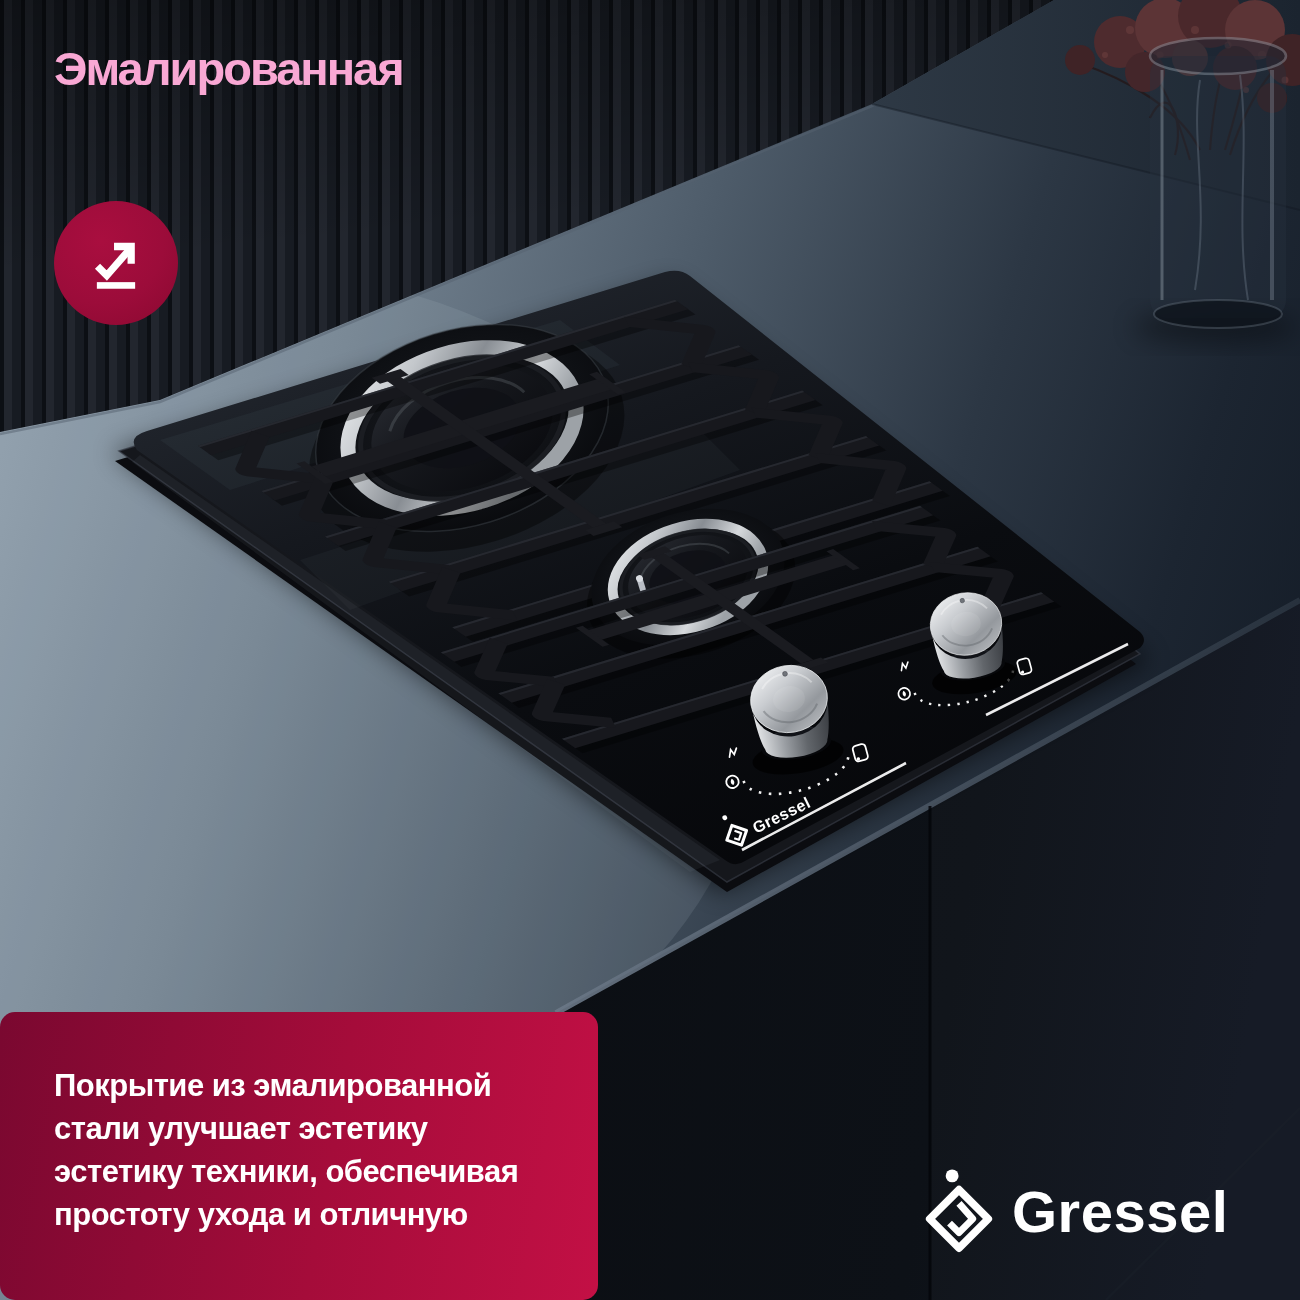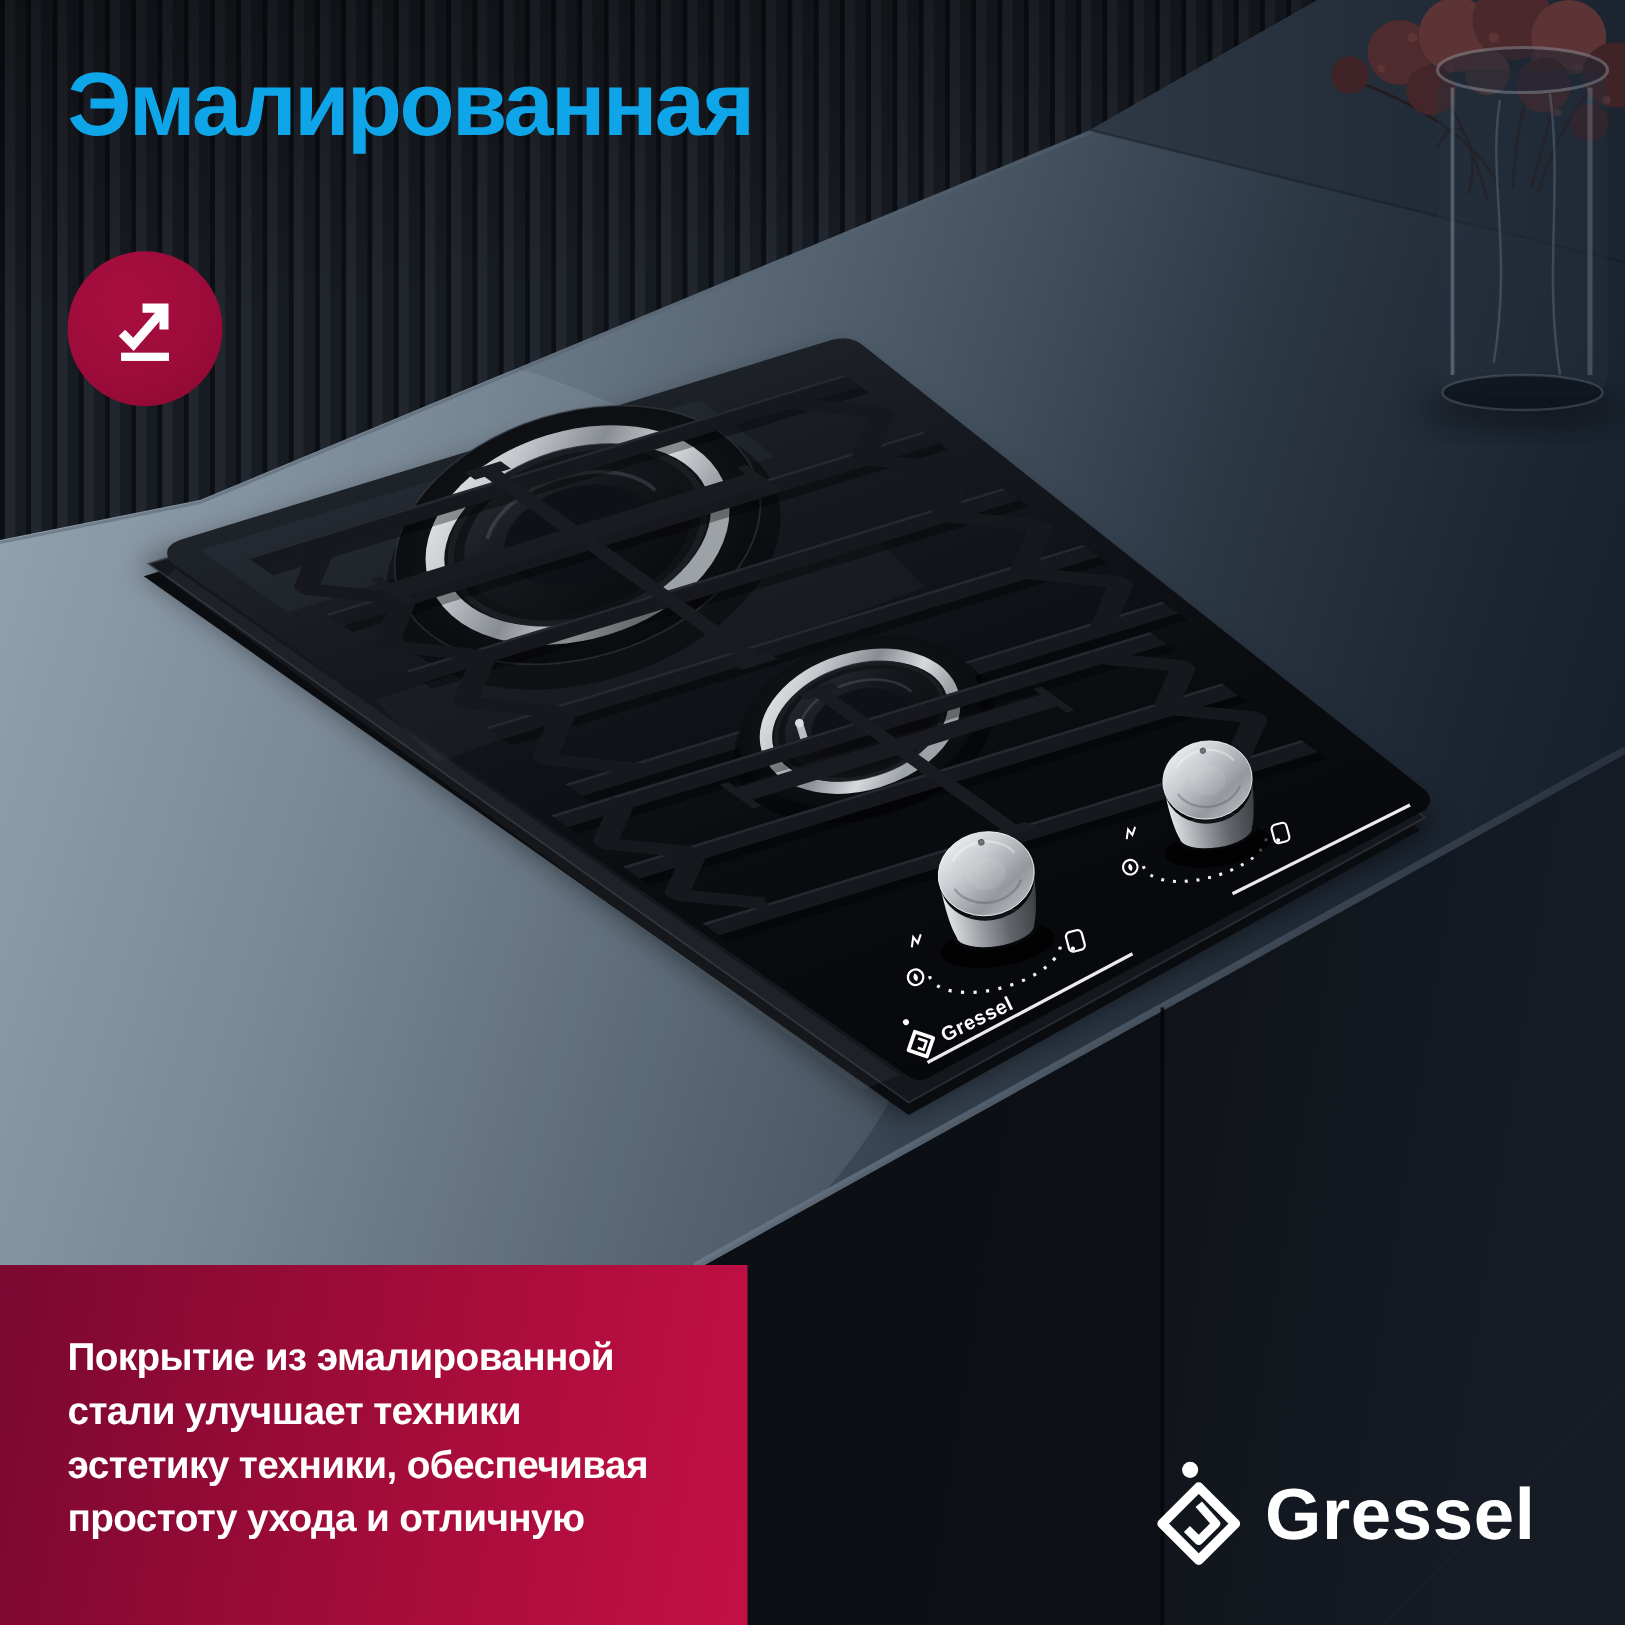--- a/index.html
+++ b/index.html
@@ -1,26 +1,26 @@
 <!DOCTYPE html>
 <html><head>
 <meta charset="utf-8">
 <style>
   html,body{margin:0;padding:0;background:#0c1016;}
   .root{position:relative;width:1300px;height:1300px;overflow:hidden;
         font-family:"Liberation Sans",sans-serif;background:#10151c;}
   #scene{position:absolute;left:0;top:0;}
-  .headline{position:absolute;left:54px;top:38px;color:#0ea5e9;font-weight:bold;
-            font-size:72px;line-height:62px;letter-spacing:-2px;white-space:nowrap;z-index:5;margin-top:15px;}
+  .headline{position:absolute;left:54px;top:38px;color:#f9a8d4;font-weight:bold;
+            font-size:47px;line-height:62px;letter-spacing:-2px;white-space:nowrap;z-index:5;}
   .badge{position:absolute;left:54px;top:201px;width:124px;height:124px;border-radius:50%;
          background:radial-gradient(circle at 38% 32%, #a90e3f 0%, #9c0c3a 55%, #8a0830 100%);
          display:flex;align-items:center;justify-content:center;z-index:5;}
   .desc-panel{position:absolute;left:0;top:1012px;width:598px;height:288px;z-index:6;
          background:linear-gradient(100deg,#7a0830 0%,#a50c3a 55%,#c31045 100%);
-         box-sizing:border-box;padding:52px 0 0 54px;color:#fff;}
+         box-sizing:border-box;padding:52px 0 0 54px;color:#fff;border-radius:15px;}
   .desc-line{font-size:31px;line-height:43px;font-weight:bold;letter-spacing:-0.5px;white-space:nowrap;}
   .brand{position:absolute;left:916px;top:1168px;display:flex;align-items:center;z-index:6;}
   .brand-text{color:#fff;font-weight:bold;font-size:58px;letter-spacing:0.5px;margin-left:10px;
               line-height:88px;white-space:nowrap;}
 </style>
 </head>
 <body>
 
 <div class="root">
 
@@ -320,21 +320,21 @@
 <div class="badge">
   <svg width="66" height="66" viewBox="0 0 100 100">
     <path d="M22,55 L36,69 L70,30" stroke="#fff" stroke-width="11" fill="none"></path>
     <path d="M47,25 L73,25 L73,51" stroke="#fff" stroke-width="11" fill="none"></path>
     <rect x="21" y="79" width="58" height="10" fill="#fff"></rect>
   </svg>
 </div>
 
 <div class="desc-panel">
   <div class="desc-line">Покрытие из эмалированной</div>
-  <div class="desc-line">стали улучшает техники</div>
+  <div class="desc-line">стали улучшает эстетику</div>
   <div class="desc-line">эстетику техники, обеспечивая</div>
   <div class="desc-line">простоту ухода и отличную</div>
 </div>
 
 <div class="brand">
   <svg width="86" height="88" viewBox="0 0 100 100">
     <path d="M50,24 L84,58 L50,92 L16,58 Z" stroke="#fff" stroke-width="9" fill="none" stroke-linejoin="round"></path>
     <circle cx="42" cy="8" r="7.5" fill="#fff"></circle>
     <path d="M50,40 L66,58 L50,74 L39,63" stroke="#fff" stroke-width="8" fill="none" stroke-linejoin="round"></path>
   </svg>

